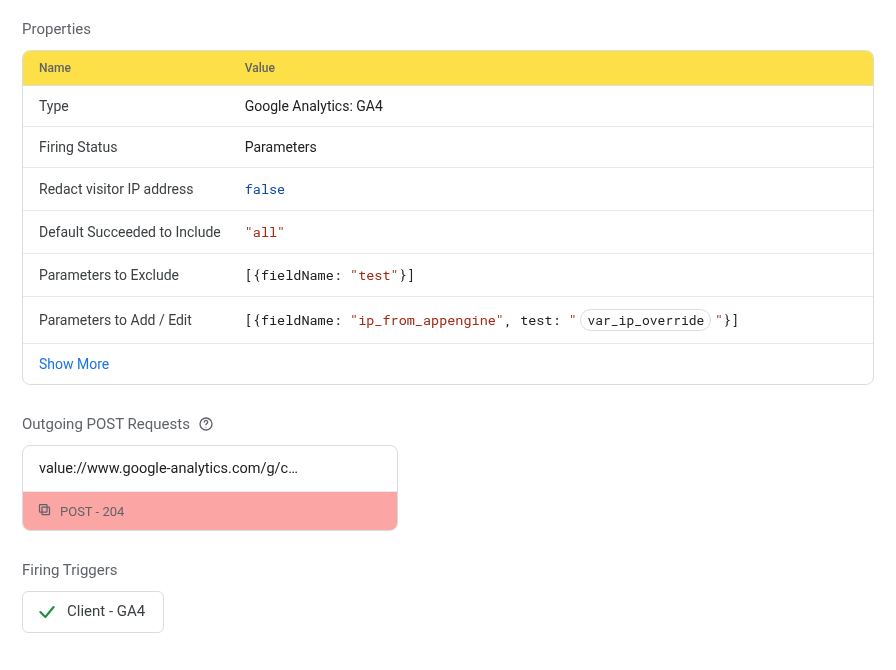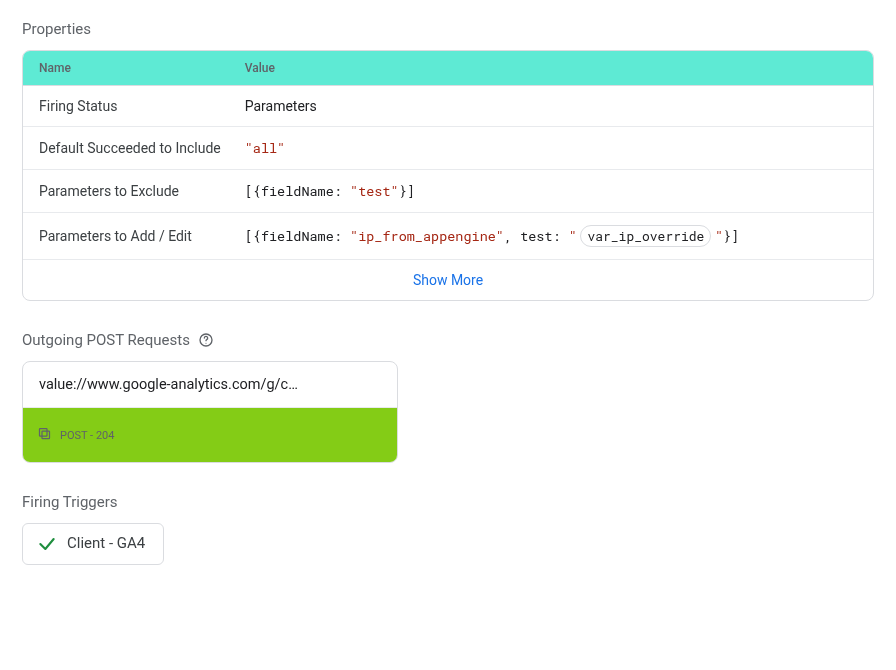--- a/index.html
+++ b/index.html
@@ -27,21 +27,21 @@
   }
   .prop-table {
     width: 100%;
     border: 1px solid #dadce0;
     border-radius: 8px;
     overflow: hidden;
     border-collapse: separate;
     border-spacing: 0;
   }
   .prop-table thead th {
-    background: #5eead4;
+    background: #fde047;
     color: #5f6368;
     font-weight: 500;
     font-size: 12px;
     text-align: left;
     padding: 10px 16px;
     border-bottom: 1px solid #dadce0;
   }
   .prop-table tbody td {
     padding: 12px 16px;
     border-bottom: 1px solid #e8eaed;
@@ -71,21 +71,21 @@
     display: inline-block;
     border: 1px solid #dadce0;
     border-radius: 11px;
     padding: 1px 6px;
     font-family: "Roboto Mono", Menlo, Consolas, monospace;
     font-size: 13px;
     background: #fff;
     vertical-align: baseline;
   }
   .show-more-row td {
-    text-align: center;
+    text-align: left;
     padding: 10px 0;
     border-bottom: none;
   }
   .show-more-link {
     color: #1a73e8;
     font-size: 14px;
     cursor: pointer;
     text-decoration: none;
   }
   .http-card {
@@ -96,28 +96,28 @@
   }
   .http-url {
     padding: 14px 16px;
     font-size: 14.5px;
     color: #202124;
     white-space: nowrap;
     overflow: hidden;
     text-overflow: ellipsis;
   }
   .http-meta {
-    background: #84cc16;
+    background: #fca5a5;
     border-top: 1px solid #e8eaed;
-    padding: 18px 14px;
+    padding: 10px 14px;
     display: flex;
     align-items: center;
     gap: 8px;
     color: #5f6368;
-    font-size: 11px;
+    font-size: 13px;
   }
   .triggers-row {
     display: flex;
     gap: 10px;
   }
   .trigger-chip {
     display: inline-flex;
     gap: 10px;
     border: 1px solid #dadce0;
     border-radius: 6px;
@@ -136,22 +136,32 @@
 
 <table class="prop-table">
   <thead>
     <tr>
       <th>Name</th>
       <th>Value</th>
     </tr>
   </thead>
   <tbody>
     <tr>
+      <td class="name-col">Type</td>
+      <td class="value-col">Google Analytics: GA4</td>
+    </tr>
+    <tr>
       <td class="name-col">Firing Status</td>
       <td class="value-col">Parameters</td>
+    </tr>
+    <tr>
+      <td class="name-col">Redact visitor IP address</td>
+      <td class="value-col">
+        <span class="mono tok-key">false</span>
+      </td>
     </tr>
     <tr>
       <td class="name-col">Default Succeeded to Include</td>
       <td class="value-col">
         <span class="mono tok-str">"all"</span>
       </td>
     </tr>
     <tr>
       <td class="name-col">Parameters to Exclude</td>
       <td class="value-col">

